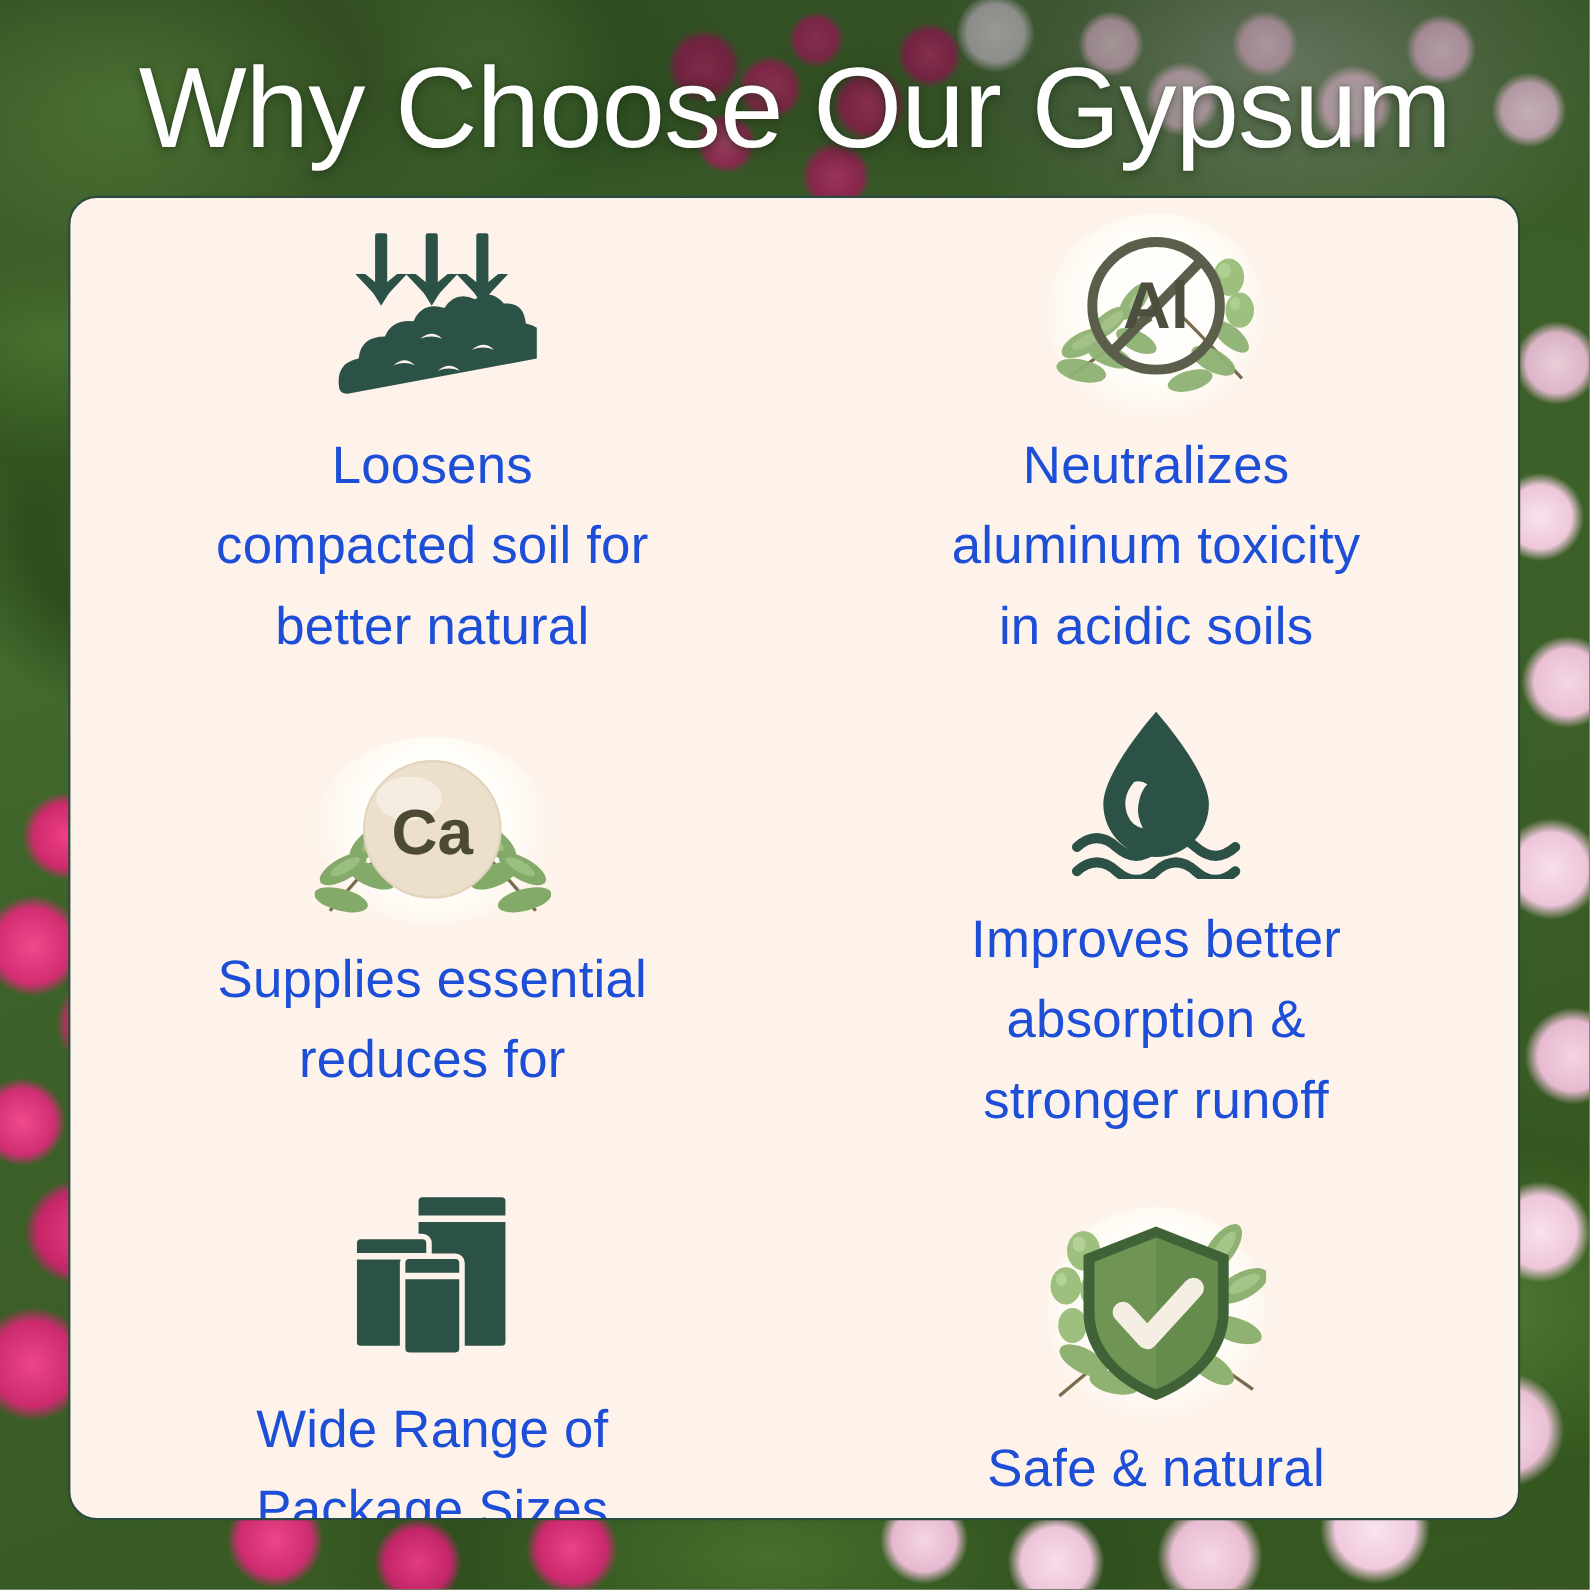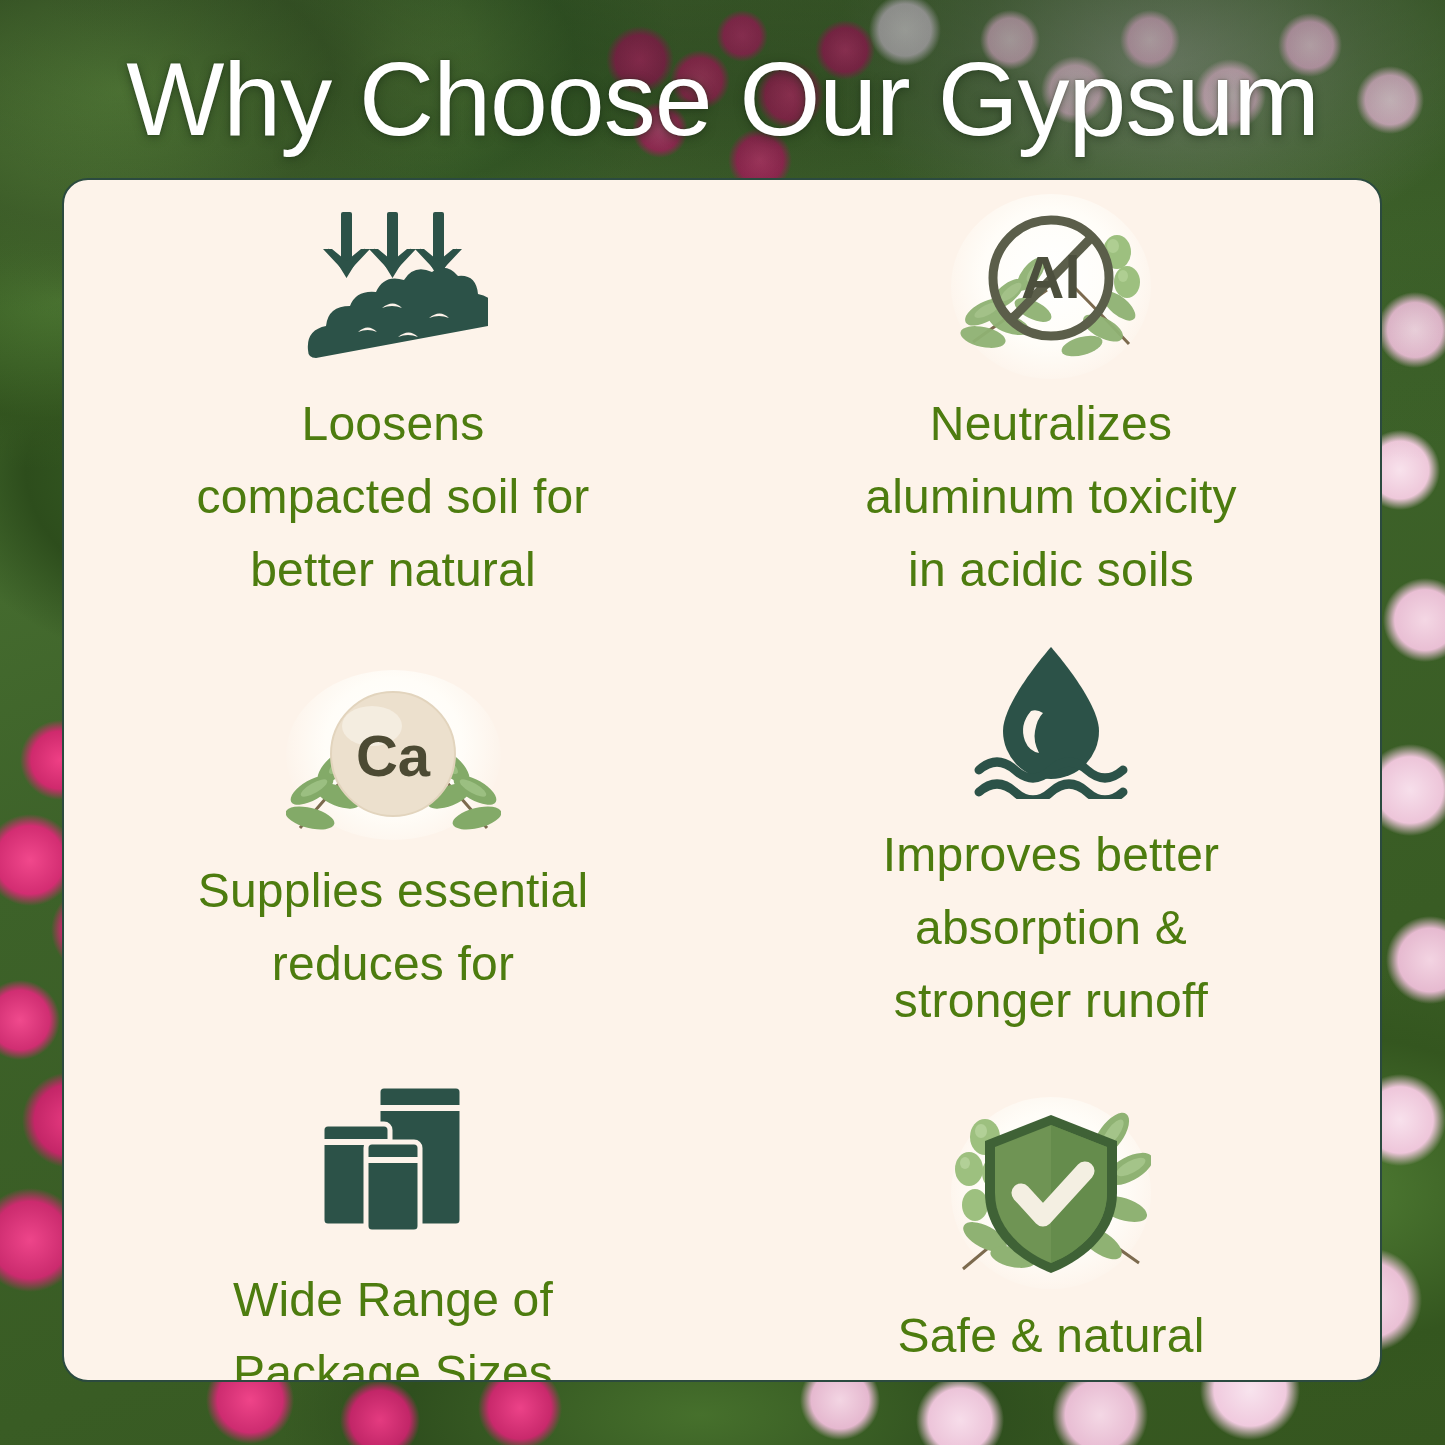--- a/index.html
+++ b/index.html
@@ -140,21 +140,21 @@
     height: 176px;
     display: flex;
     align-items: center;
     justify-content: center;
   }
   .icon-wrap.tall { height: 190px; }
 
   .benefit-text {
     margin-top: 14px;
     text-align: center;
-    color: #4d7c0f;
+    color: #1d4ed8;
     font-size: 48px;
     line-height: 1.52;
     font-weight: 300;
     letter-spacing: 0.2px;
     max-width: 560px;
   }
   .benefit-text.tight { margin-top: 12px; }
 
   
   .halo {

